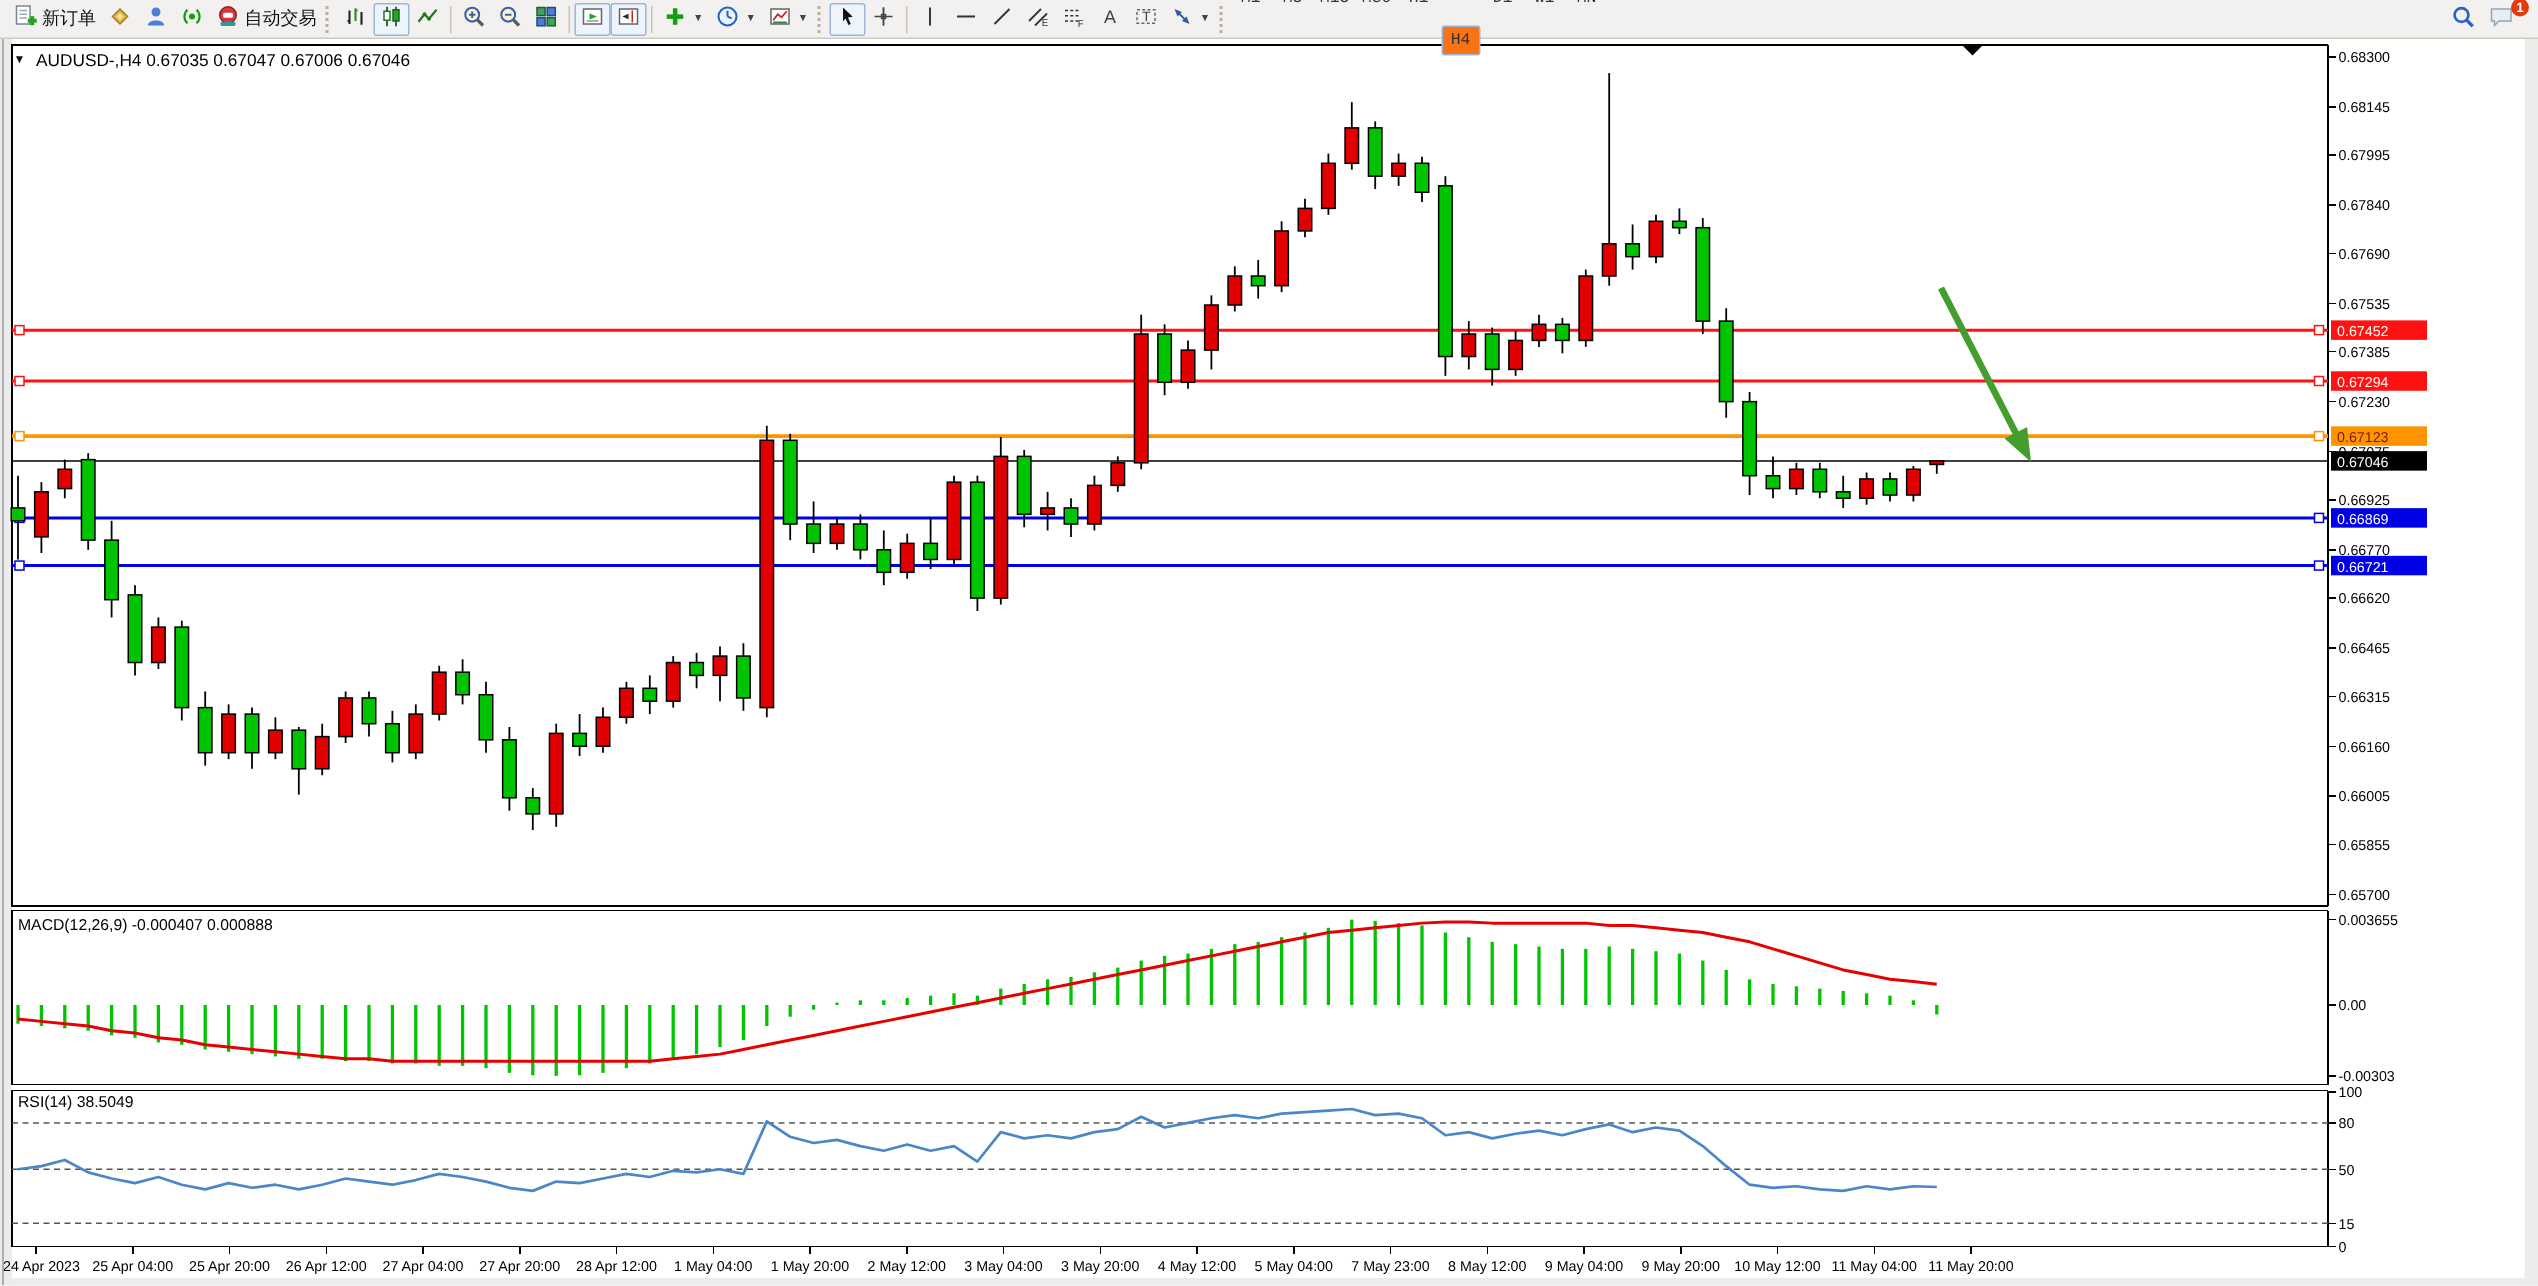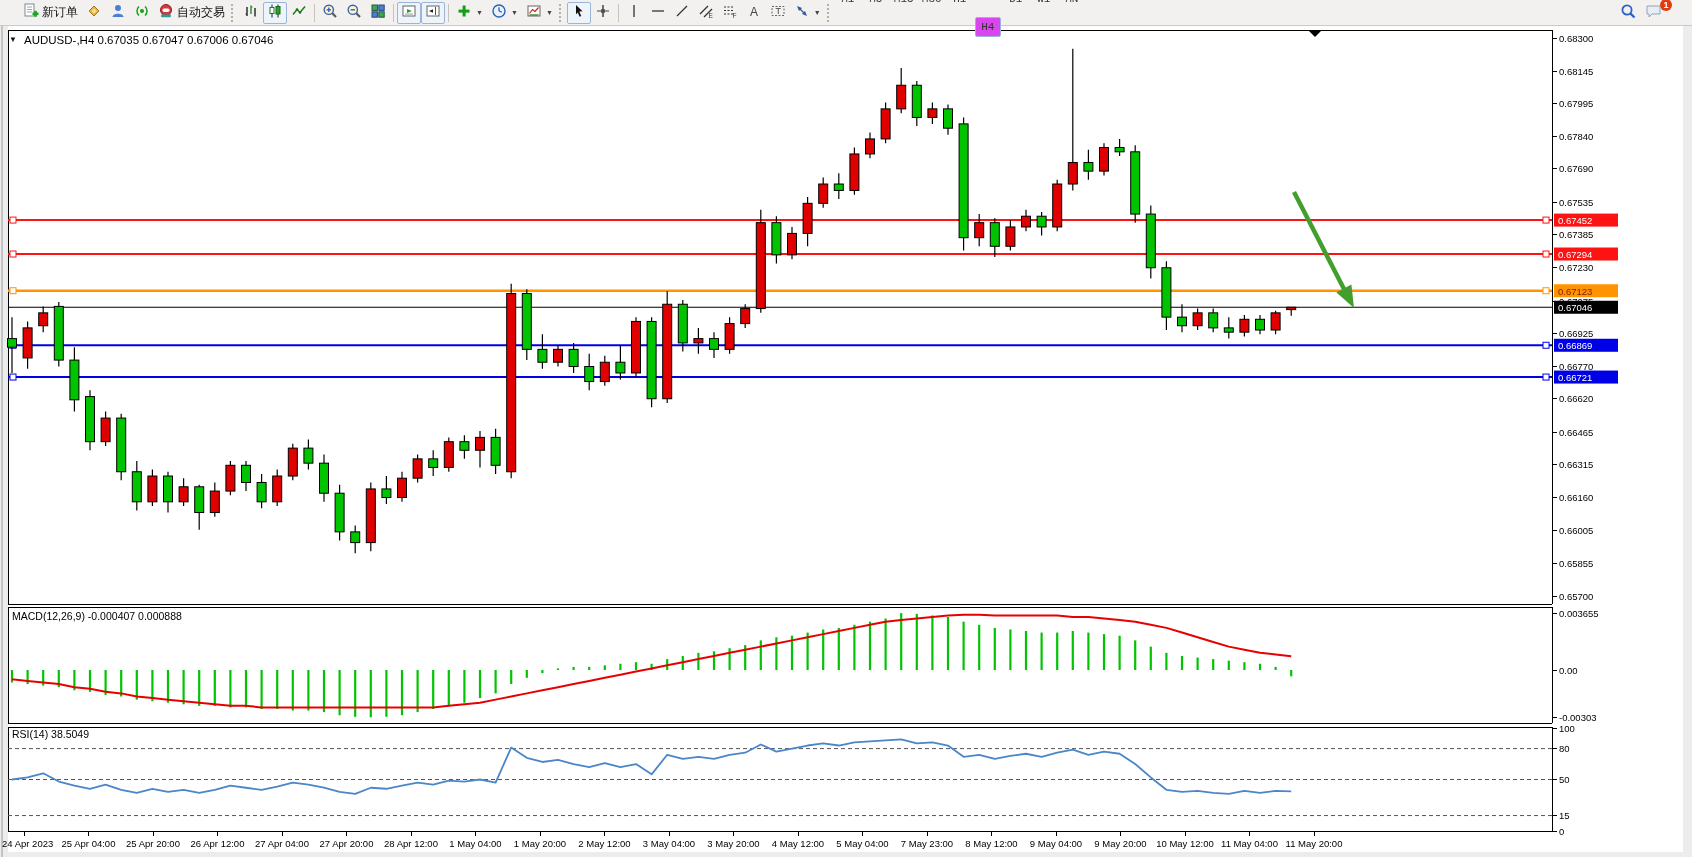--- a/index.html
+++ b/index.html
@@ -1,28 +1,28 @@
 <!DOCTYPE html>
 <html><head>
 <meta charset="utf-8">
 <style>
   html,body{margin:0;padding:0;background:#ececec;}
   .app{position:relative;width:1692px;height:857px;background:#fff;overflow:hidden;
        font-family:"Liberation Sans",sans-serif;}
   .toolbar{position:absolute;top:0;left:0;width:1692px;height:26px;background:#f2f1ef;
-           border-bottom:1px solid #cfcabf;display:flex;align-items:center;padding:0 19px;
+           border-bottom:1px solid #cfcabf;display:flex;align-items:center;padding:0 5px;
            box-sizing:border-box;z-index:5;}
   .tbtn{height:22px;min-width:24px;padding:0 3px;display:flex;align-items:center;gap:3px;
         justify-content:center;border:1px solid transparent;border-radius:2px;
         font-size:12px;color:#222;cursor:default;box-sizing:border-box;}
   .tbtn.pressed{border:1px solid #9ab5d9;background:#eef4fb;}
   .tbtn .cap{font-size:12px;color:#111;white-space:nowrap;}
   .tf{height:20px;min-width:26px;font-size:11px;color:#333;display:flex;align-items:center;
       justify-content:center;border:1px solid transparent;border-radius:2px;box-sizing:border-box;}
-  .tf.pressed{border:1px solid #9ab5d9;background:#d946ef;margin-top:28px;}
+  .tf.pressed{border:1px solid #9ab5d9;background:#f97316;margin-top:28px;}
   .sep{width:1px;height:18px;background:#c9c4ba;margin:0 3px;}
   .grip{width:4px;height:18px;margin:0 2px;border-left:2px dotted #b5b0a6;}
   .caret{font-size:7px;color:#444;margin-left:1px;}
   .spacer{flex:1;}
   .chatwrap{position:relative;margin-right:6px;}
   .badge{position:absolute;top:-4px;right:-6px;background:#e03c10;color:#fff;font-size:9px;
          border-radius:7px;min-width:12px;height:12px;line-height:12px;text-align:center;
          font-weight:bold;}
   svg text{font-family:"Liberation Sans",sans-serif;}
 </style>

